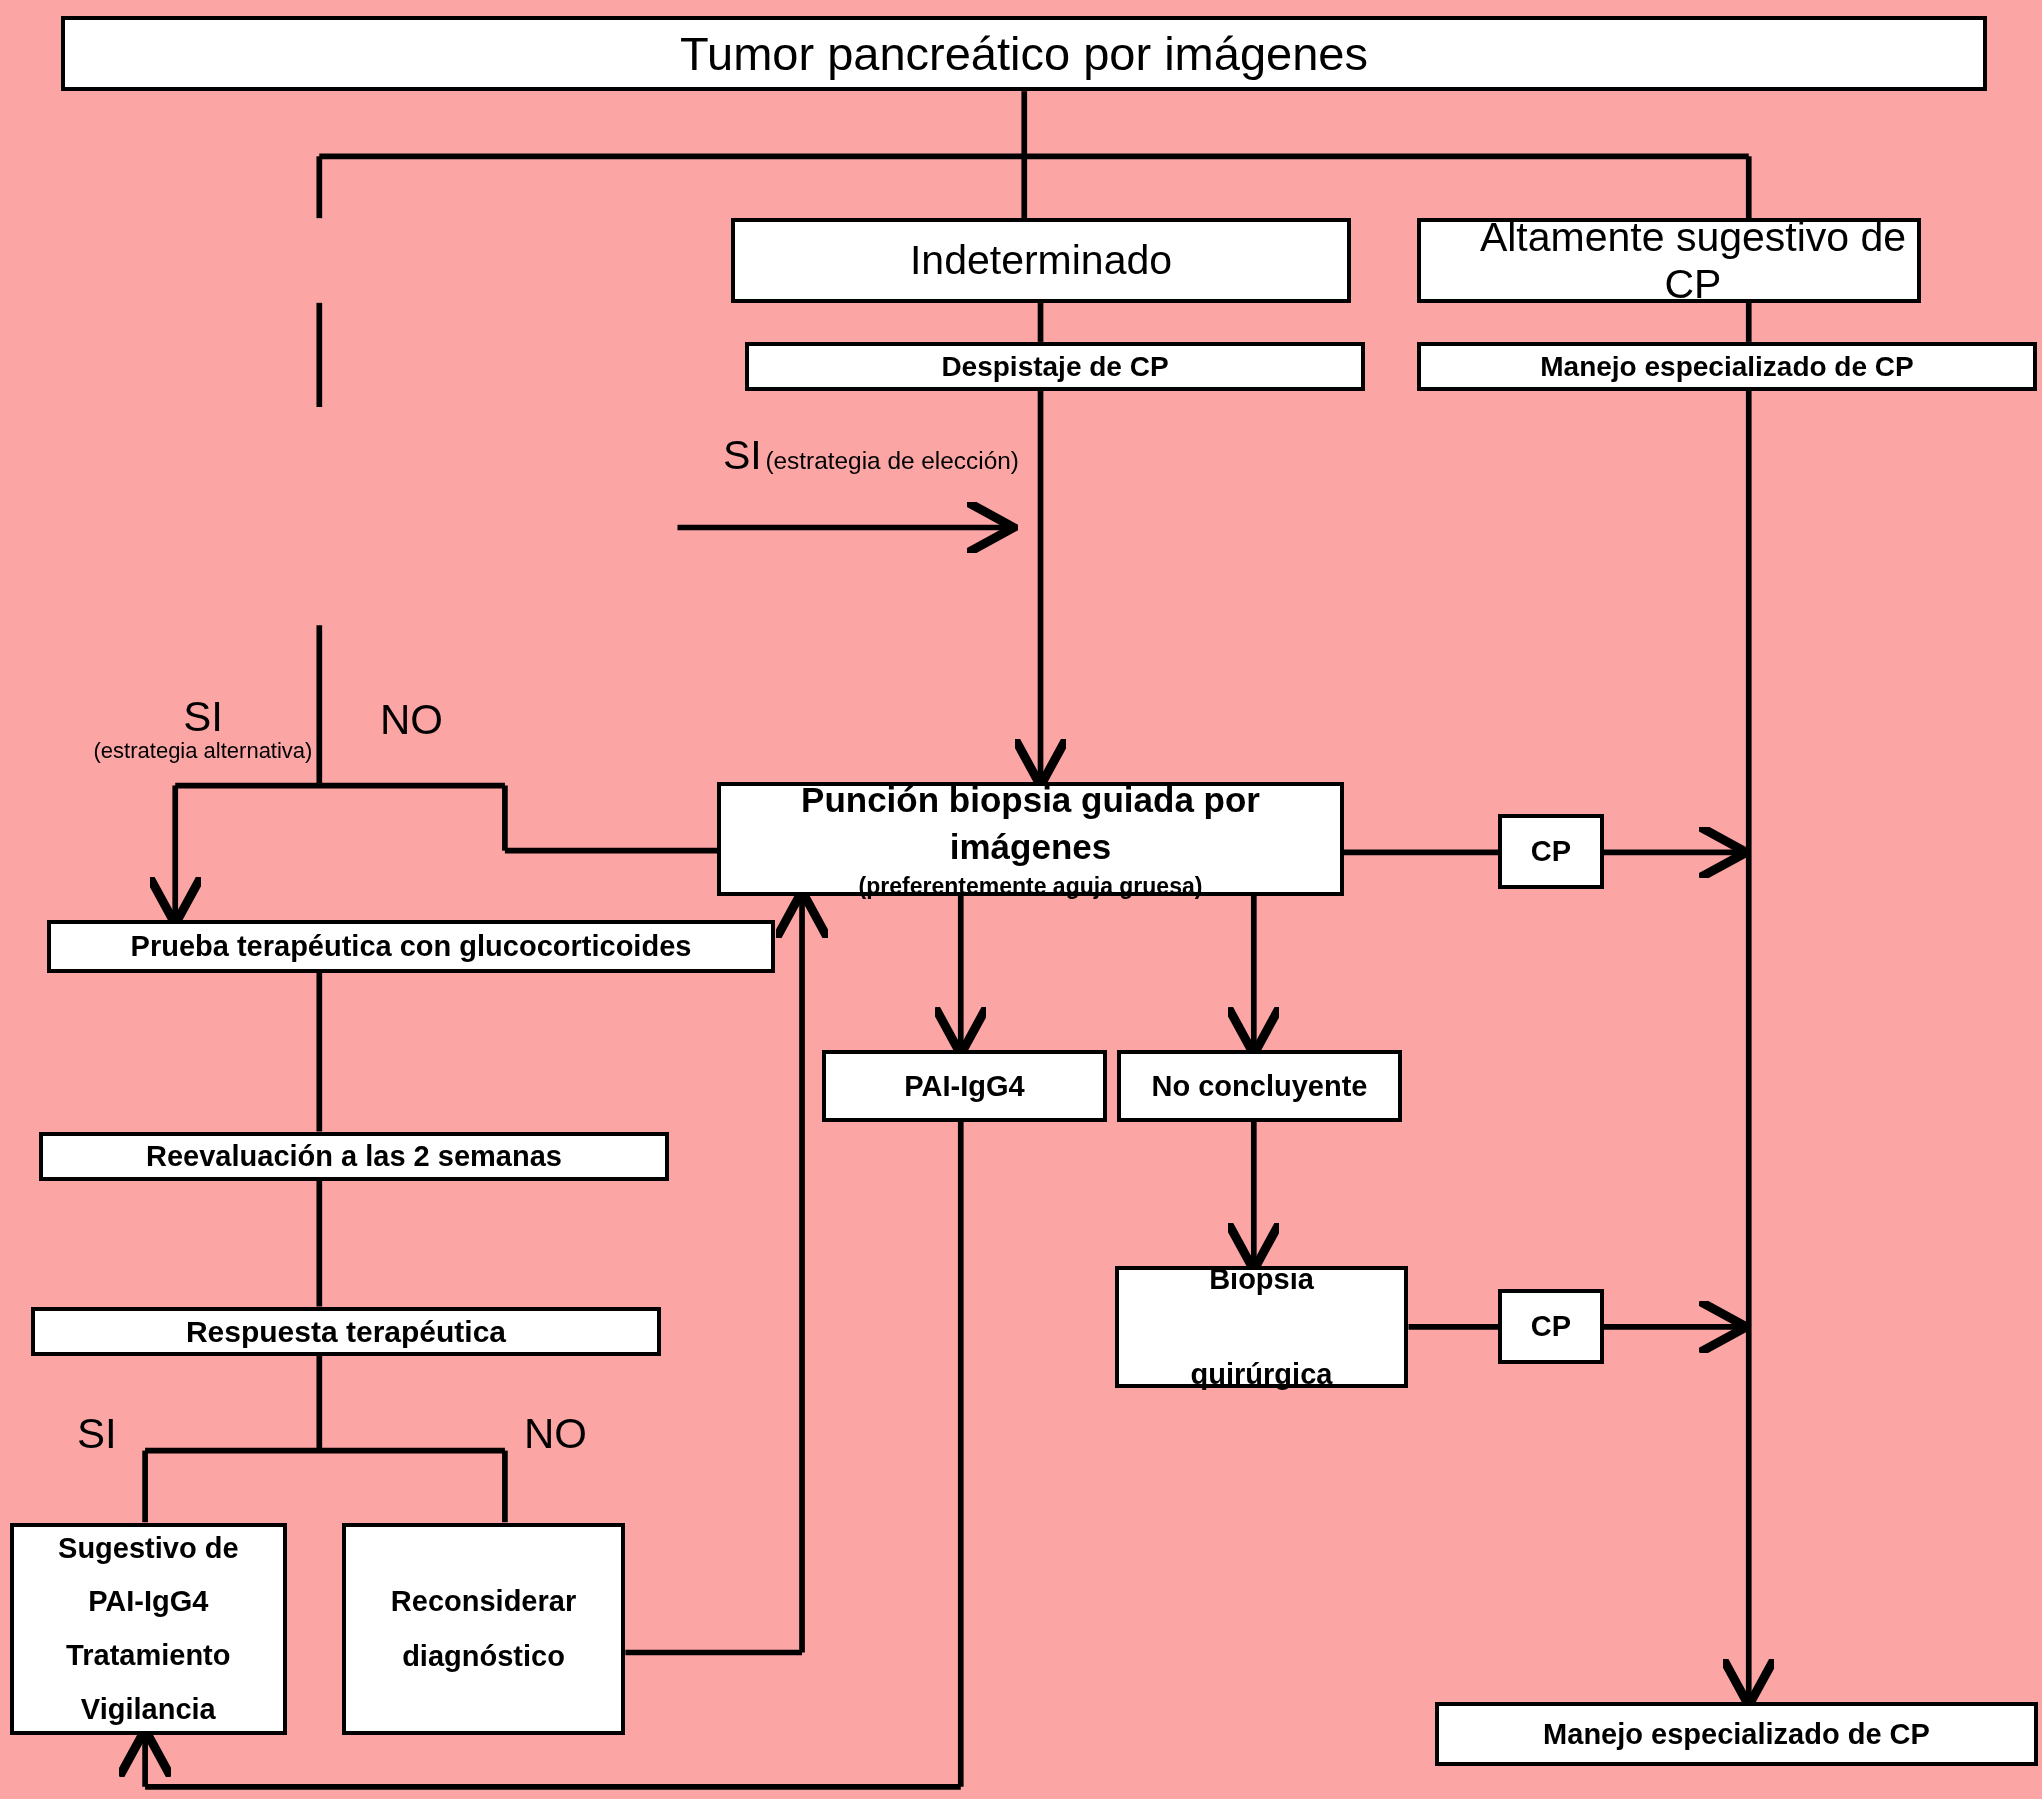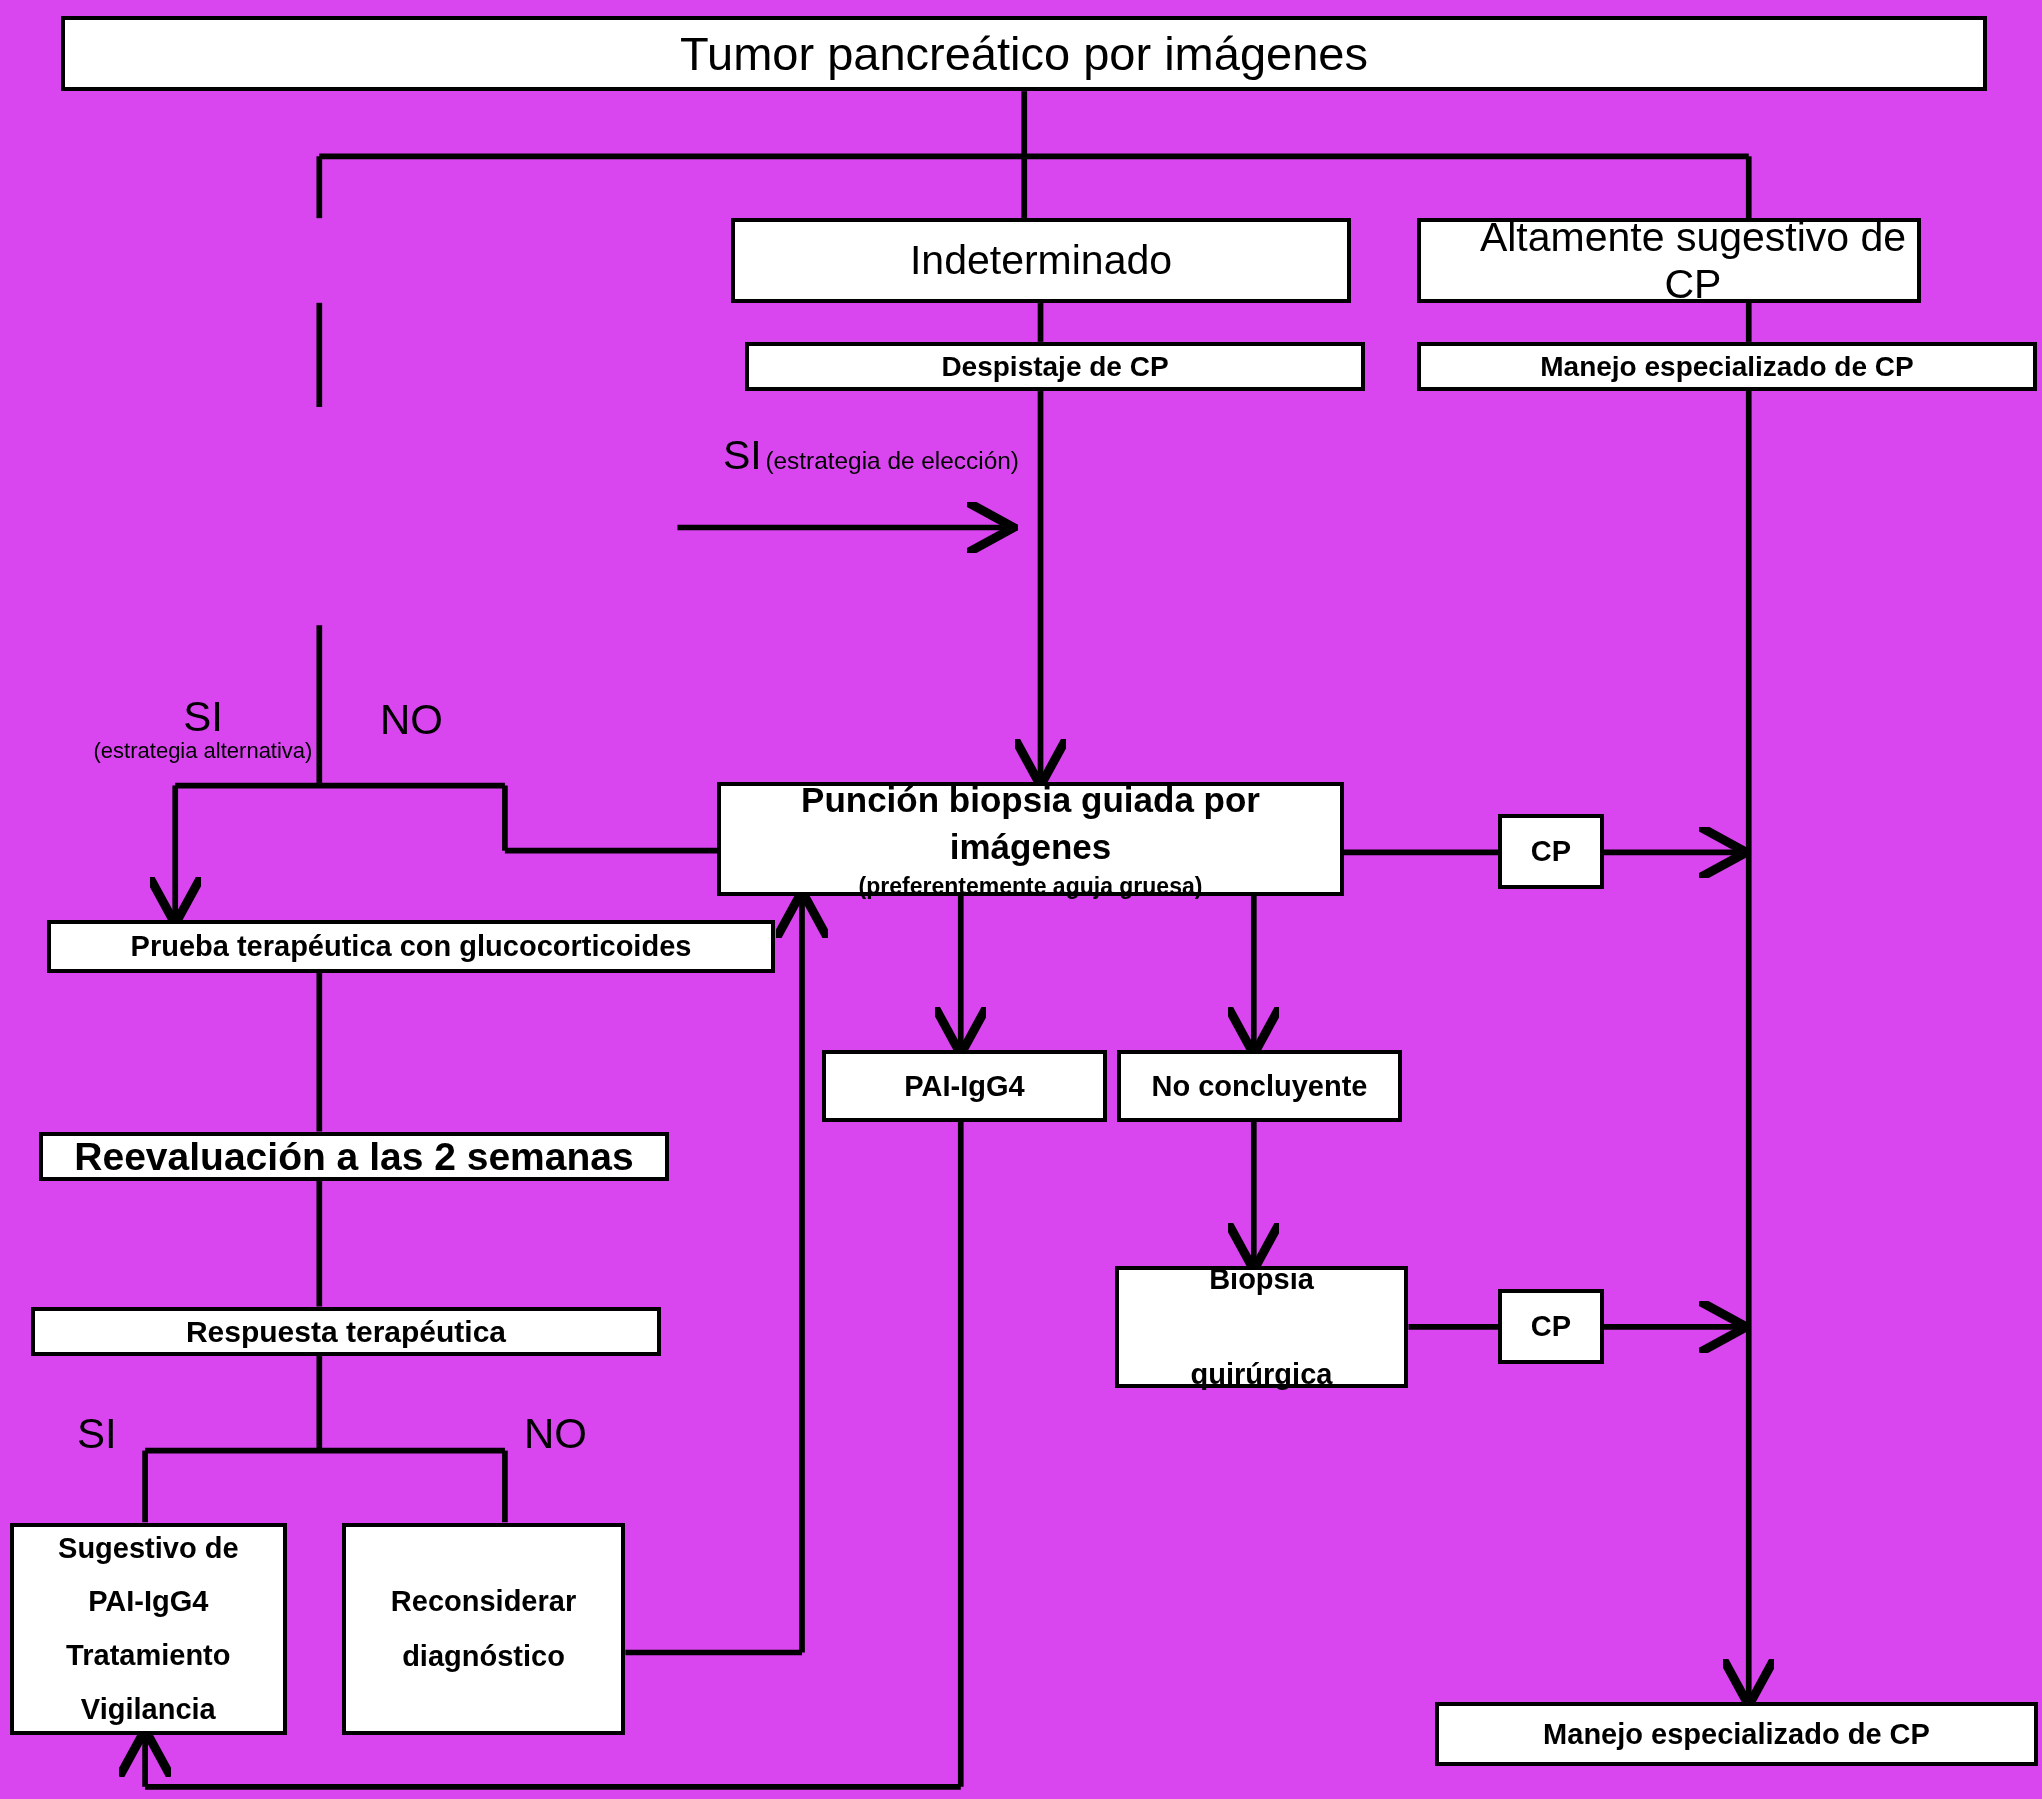--- a/index.html
+++ b/index.html
@@ -1,17 +1,17 @@
 <!DOCTYPE html>
 <html style="font-size:13px"><head>
 <meta charset="utf-8">
 <style>
   html,body{margin:0;padding:0;background:#ffffff;}
   body{font-family:"Liberation Sans","DejaVu Sans",sans-serif;}
-  #stage{position:relative;width:2042px;height:1799px;background:#d946ef;overflow:hidden;}
+  #stage{position:relative;width:2042px;height:1799px;background:#fca5a5;overflow:hidden;}
   .node{
     position:absolute;
     box-sizing:border-box;
     border:4.1px solid #000;
     background:#fff;
     display:flex;
     flex-direction:column;
     align-items:center;
     justify-content:center;
     text-align:center;
@@ -142,21 +142,21 @@
   </div>
 
   <div class="lbl t-reg" style="left:524px;top:1410px;font-size:42px;">
     <span>NO</span>
   </div>
 
   <div class="node t-bold" style="left:47px;top:920px;width:728px;height:53px;font-size:29px;">
     <span>Prueba terapéutica con glucocorticoides</span>
   </div>
 
-  <div class="node t-bold" style="left:39px;top:1132px;width:630px;height:49px;font-size:39px;">
+  <div class="node t-bold" style="left:39px;top:1132px;width:630px;height:49px;font-size:29px;">
     <span>Reevaluación a las 2 semanas</span>
   </div>
 
   <div class="node t-bold" style="left:31px;top:1307px;width:630px;height:49px;font-size:30px;">
     <span>Respuesta terapéutica</span>
   </div>
 
   <div class="node t-bold" style="left:9.8px;top:1523px;width:277px;height:212px;font-size:29px;line-height:1.85;">
     <span>Sugestivo de</span>
     <span>PAI-IgG4</span>

